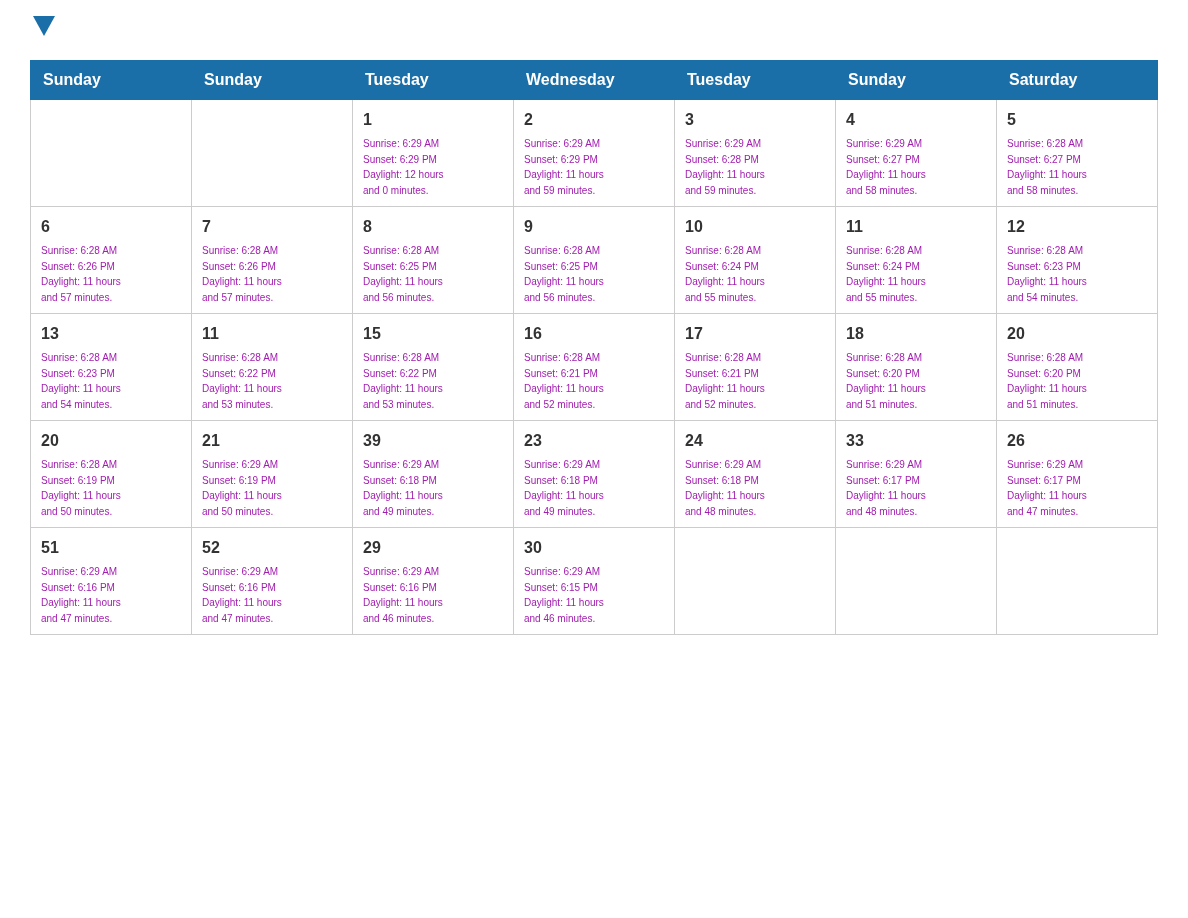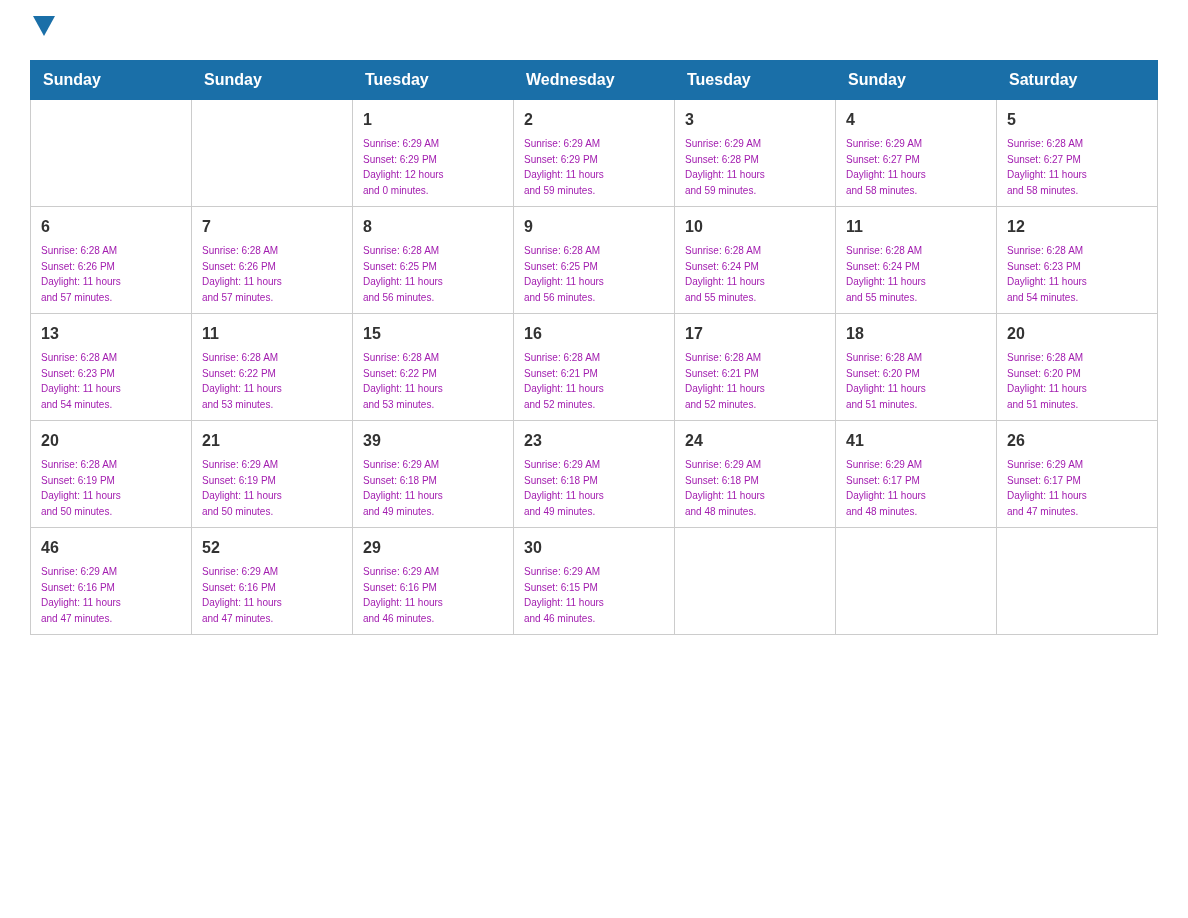--- a/index.html
+++ b/index.html
@@ -227,31 +227,31 @@
         </td>
         <td>
           <span class="day-number">23</span>
           <div class="day-info">Sunrise: 6:29 AM<br>Sunset: 6:18 PM<br>Daylight: 11 hours<br>and 49 minutes.</div>
         </td>
         <td>
           <span class="day-number">24</span>
           <div class="day-info">Sunrise: 6:29 AM<br>Sunset: 6:18 PM<br>Daylight: 11 hours<br>and 48 minutes.</div>
         </td>
         <td>
-          <span class="day-number">41</span>
+          <span class="day-number">33</span>
           <div class="day-info">Sunrise: 6:29 AM<br>Sunset: 6:17 PM<br>Daylight: 11 hours<br>and 48 minutes.</div>
         </td>
         <td>
           <span class="day-number">26</span>
           <div class="day-info">Sunrise: 6:29 AM<br>Sunset: 6:17 PM<br>Daylight: 11 hours<br>and 47 minutes.</div>
         </td>
       </tr>
       <tr>
         <td>
-          <span class="day-number">46</span>
+          <span class="day-number">51</span>
           <div class="day-info">Sunrise: 6:29 AM<br>Sunset: 6:16 PM<br>Daylight: 11 hours<br>and 47 minutes.</div>
         </td>
         <td>
           <span class="day-number">52</span>
           <div class="day-info">Sunrise: 6:29 AM<br>Sunset: 6:16 PM<br>Daylight: 11 hours<br>and 47 minutes.</div>
         </td>
         <td>
           <span class="day-number">29</span>
           <div class="day-info">Sunrise: 6:29 AM<br>Sunset: 6:16 PM<br>Daylight: 11 hours<br>and 46 minutes.</div>
         </td>

